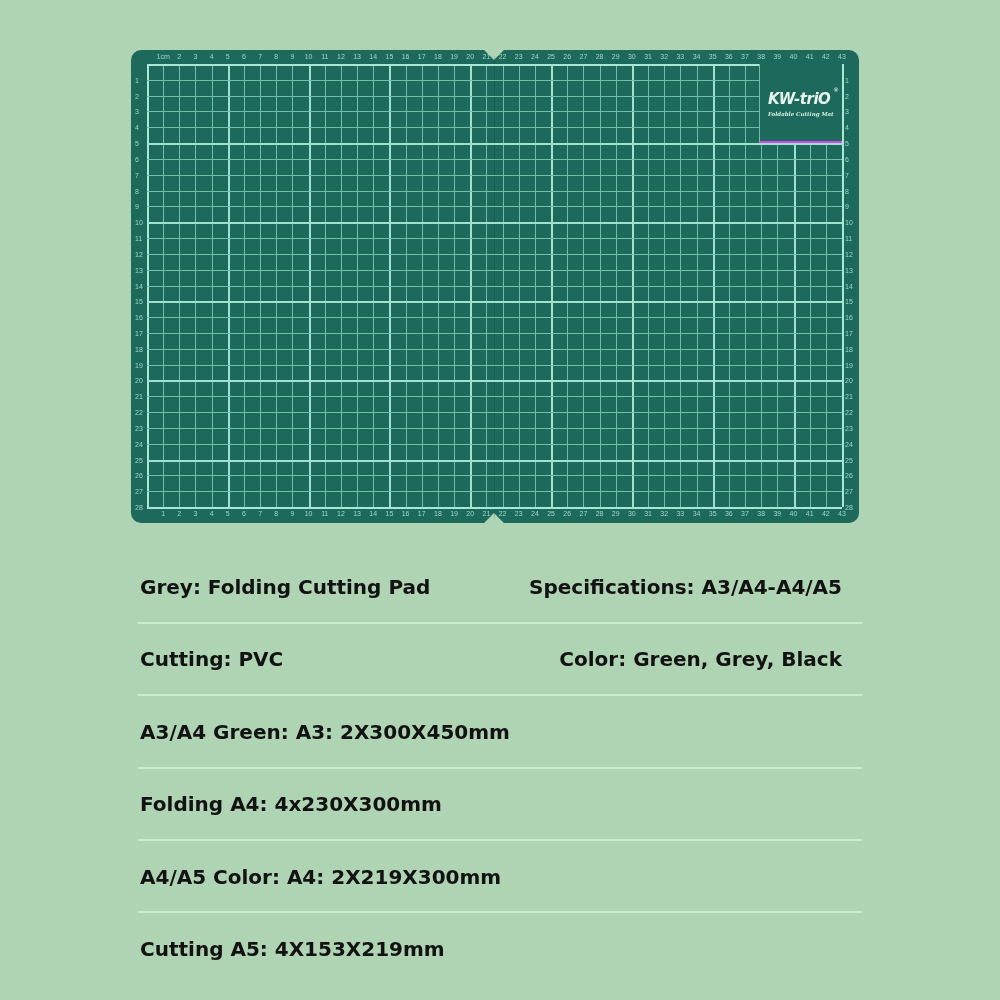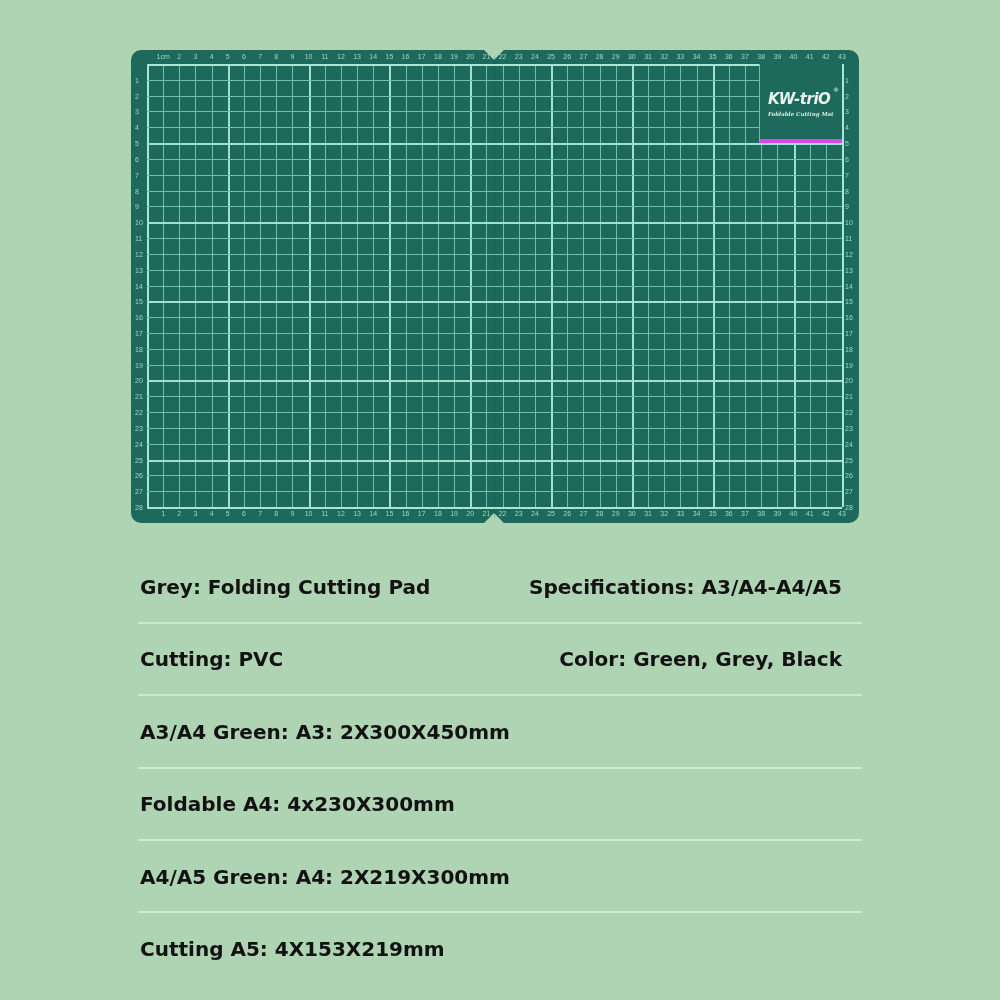--- a/index.html
+++ b/index.html
@@ -31,21 +31,21 @@
   }
   .vline, .hline { position: absolute; background: #6fbfab; }
   .vline { top: 0; width: 1px; height: 100%; }
   .hline { left: 0; height: 1px; width: 100%; }
   .vline.major { width: 2px; background: #9fe0cf; }
   .hline.major { height: 2px; background: #9fe0cf; }
   .border-line { background: #a8e6d5 !important; }
   .logo-box {
     position: absolute; left: 759px; top: 64px; width: 83px; height: 79px;
     background: #1d6a5c;
-    border-left: 1px solid #6fbfab; border-bottom: 4px solid #d946ef;
+    border-left: 1px solid #6fbfab; border-bottom: 2px solid #d946ef;
     box-sizing: border-box;
   }
   .logo-text {
     position: absolute; left: 8px; top: 26px;
     font-family: "DejaVu Sans", sans-serif; font-weight: bold; font-style: italic;
     font-size: 15px; color: #e9f4f0; letter-spacing: -0.5px;
   }
   .logo-reg { position: absolute; left: 73px; top: 22px; font-size: 6px; color: #e9f4f0; }
   .logo-sub {
     position: absolute; left: 8px; top: 47px;
@@ -319,24 +319,24 @@
   <span class="right">Color: Green, Grey, Black</span>
 </div>
 <div class="divider" style="top:694px"></div>
 
 <div class="spec-row" style="top:720px">
   <span class="left">A3/A4 Green: A3: 2X300X450mm</span>
 </div>
 <div class="divider" style="top:767px"></div>
 
 <div class="spec-row" style="top:792px">
-  <span class="left">Foldable A4: 4x230X300mm</span>
+  <span class="left">Folding A4: 4x230X300mm</span>
 </div>
 <div class="divider" style="top:839px"></div>
 
 <div class="spec-row" style="top:865px">
-  <span class="left">A4/A5 Green: A4: 2X219X300mm</span>
+  <span class="left">A4/A5 Color: A4: 2X219X300mm</span>
 </div>
 <div class="divider" style="top:911px"></div>
 
 <div class="spec-row" style="top:937px">
   <span class="left">Cutting A5: 4X153X219mm</span>
 </div>
 
 </body></html>

